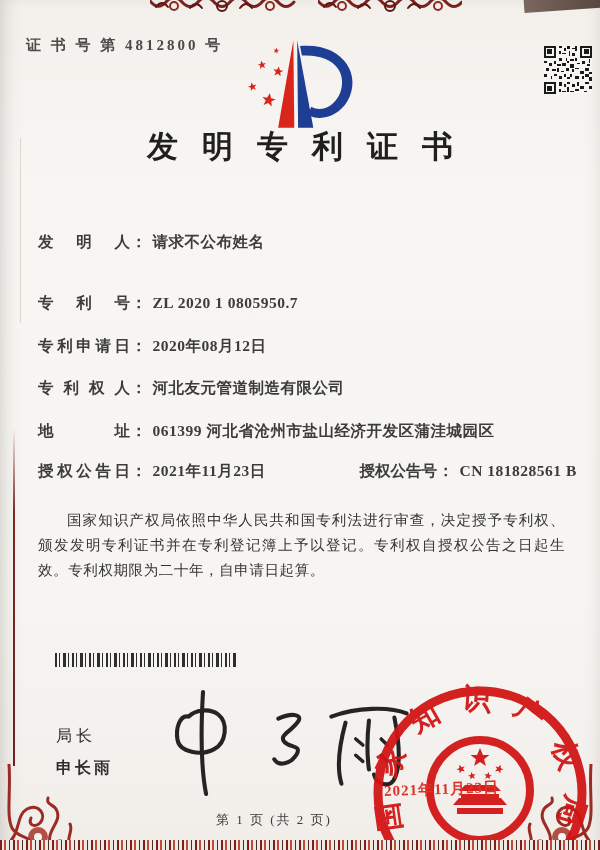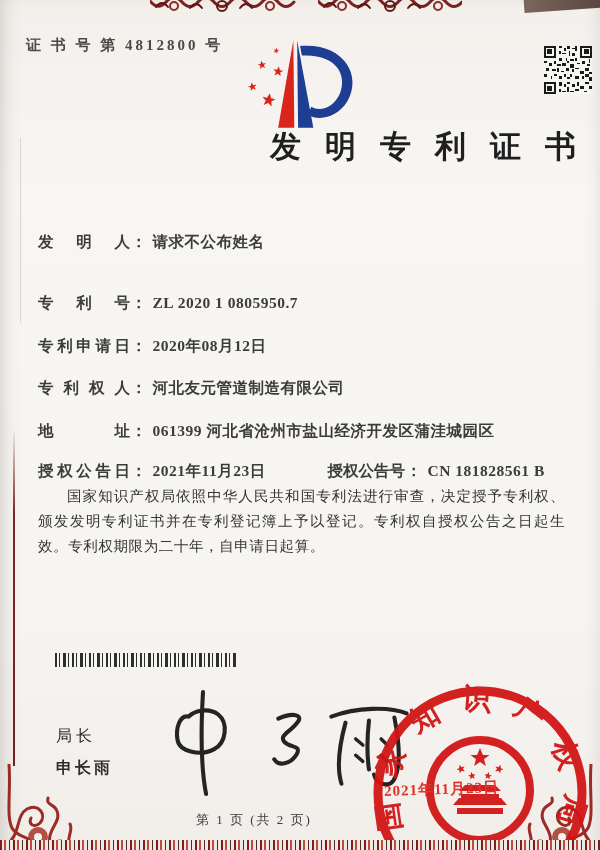--- a/index.html
+++ b/index.html
@@ -14,44 +14,44 @@
   
   .orn-top{top:-2px;height:18px;}
   .corner-strip{width:86px;height:13px;right:-10px;top:-3px;background:linear-gradient(90deg,#7a675e,#55443d);transform:rotate(-4deg);}
   
   .cert-no{left:26px;top:36px;font-size:15px;letter-spacing:3px;font-weight:600;color:#4a4a4a;}
   
   .logo{left:224px;top:36px;}
   
   .qr{left:544px;top:46px;}
   
-  .title{left:0;top:126px;width:600px;text-align:right;font-size:31px;font-weight:bold;
+  .title{left:0;top:126px;width:600px;text-align:center;font-size:31px;font-weight:bold;
          letter-spacing:24px;text-indent:24px;color:#1f1f1f;}
   
   .frow{left:38px;width:540px;height:22px;font-size:15.5px;font-weight:600;color:#3c3c3c;white-space:nowrap;}
   .lbl{display:inline-block;width:92px;text-align:justify;text-align-last:justify;vertical-align:top;}
   .colon{display:inline-block;margin:0 6px 0 1px;}
-  .lbl2{display:inline-block;margin-left:58px;}
+  .lbl2{display:inline-block;margin-left:90px;}
   .val{letter-spacing:.5px;}
   
-  .paras{left:38px;top:484px;width:527px;font-size:14.5px;line-height:25px;color:#343434;
+  .paras{left:38px;top:508px;width:527px;font-size:14.5px;line-height:25px;color:#343434;
          text-align:justify;letter-spacing:.6px;}
   .paras p{margin:0;text-indent:2em;}
   
   .barcode{left:55px;top:653px;width:182px;height:14px;
     background:repeating-linear-gradient(90deg,#2e2e2e 0 2px,#f7f5f2 2px 4px,#2e2e2e 4px 5px,#f7f5f2 5px 8px,#2e2e2e 8px 11px,#f7f5f2 11px 13px,#2e2e2e 13px 14px,#f7f5f2 14px 17px);}
   
   .director-title{left:56px;top:726px;font-size:16px;font-weight:400;letter-spacing:4px;color:#2e2e2e;}
   .director-name{left:56px;top:758px;font-size:16px;font-weight:600;letter-spacing:3px;color:#2e2e2e;}
   .signature{left:150px;top:686px;}
   
   .seal{left:365px;top:678px;opacity:.94;}
   .seal-date{left:384px;top:780px;font-size:15px;font-weight:600;color:#e03228;letter-spacing:1px;transform:rotate(-2deg);z-index:5;}
   
-  .footer{left:0;top:811px;width:508px;text-align:center;font-size:13px;letter-spacing:2px;color:#3d3d3d;}
+  .footer{left:0;top:811px;width:508px;text-align:center;font-size:13px;letter-spacing:2px;color:#3d3d3d;padding-left:20px;}
   
   .left-line{left:13px;top:428px;width:2px;height:338px;background:linear-gradient(180deg,rgba(125,38,34,0),#7d2622 25%,#6e211e);}
   .crease{left:20px;top:138px;width:1px;height:185px;background:#dcd7d1;}
   .corner{top:764px;width:112px;height:86px;}
   .corner-bl{left:2px;}
   .corner-br{right:2px;transform:scaleX(-1);}
   .bottom-strip{left:0;bottom:0;width:600px;height:10px;
     background:repeating-linear-gradient(90deg,#7d1f1c 0 2px,#efe9e4 2px 4px,#c24a3a 4px 6px,#efe9e4 6px 9px,#43302a 9px 10px,#efe9e4 10px 13px);}
 </style>
 </head>

